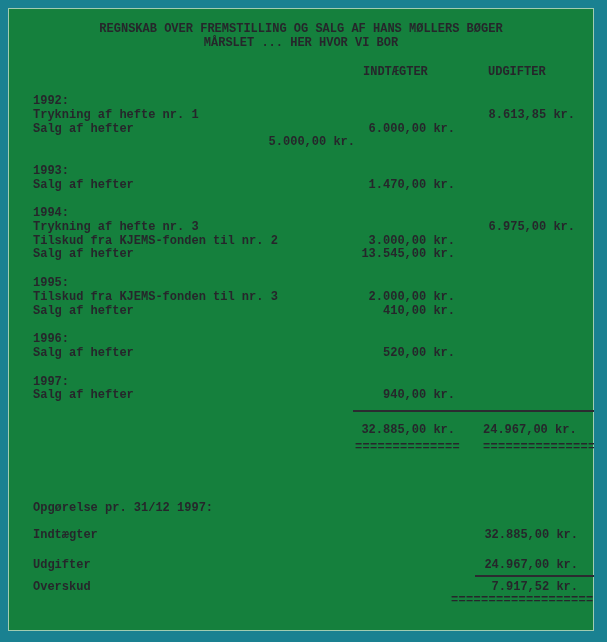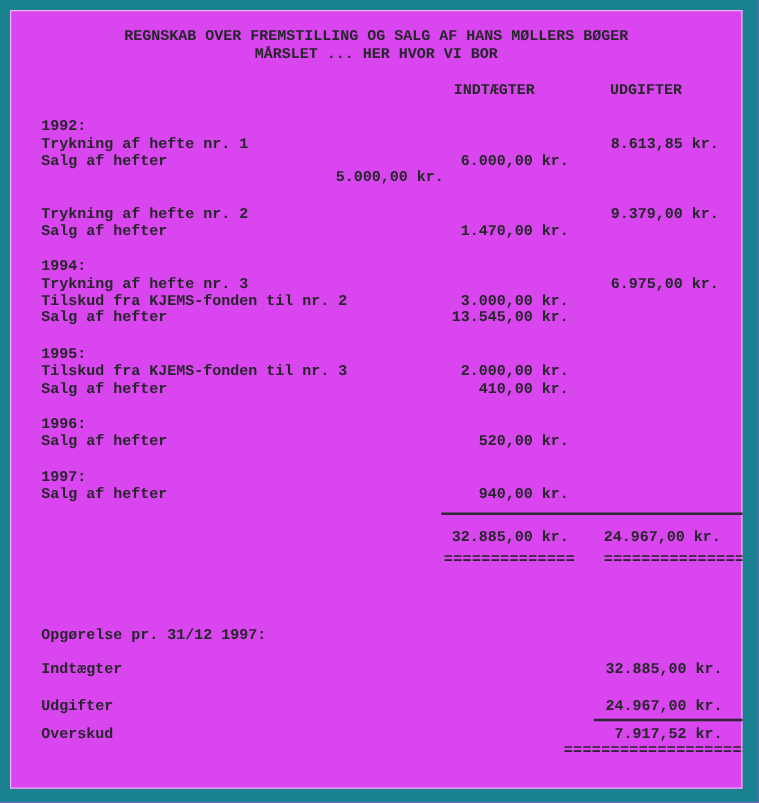--- a/index.html
+++ b/index.html
@@ -6,21 +6,21 @@
   body {
     width: 607px; height: 642px;
     background: #1a8191;
     position: relative;
     font-family: "Liberation Mono", "DejaVu Sans Mono", monospace;
   }
   .paper {
     position: absolute;
     left: 8px; top: 8px;
     width: 586px; height: 623px;
-    background: #d946ef;
+    background: #15803d;
     box-shadow: inset 0 0 0 1px rgba(255,255,255,0.6);
     overflow: hidden;
   }
   .doc {
     font-size: 12px;
     line-height: 13.7px;
     font-weight: 600;
     color: #26262b;
     letter-spacing: 0;
   }
@@ -100,26 +100,21 @@
         <div class="amt"></div>
       </div>
       <div class="grid">
         <div class="amt">5.000,00 kr.</div>
         <div></div>
         <div class="amt"></div>
       </div>
     </div>
 
     <div class="sec">
-      <div class="grid">
-        <div>Trykning af hefte nr. 2</div>
-        <div class="amt"></div>
-        <div></div>
-        <div class="amt">9.379,00 kr.</div>
-      </div>
+      <div>1993:</div>
       <div class="grid">
         <div>Salg af hefter</div>
         <div class="amt">1.470,00 kr.</div>
         <div></div>
         <div class="amt"></div>
       </div>
     </div>
 
     <div class="sec">
       <div>1994:</div>

